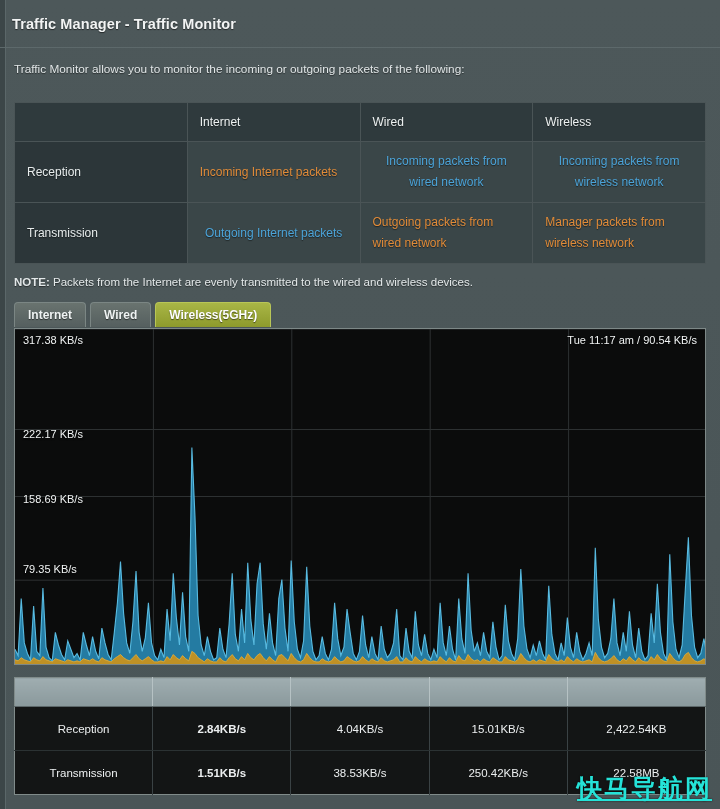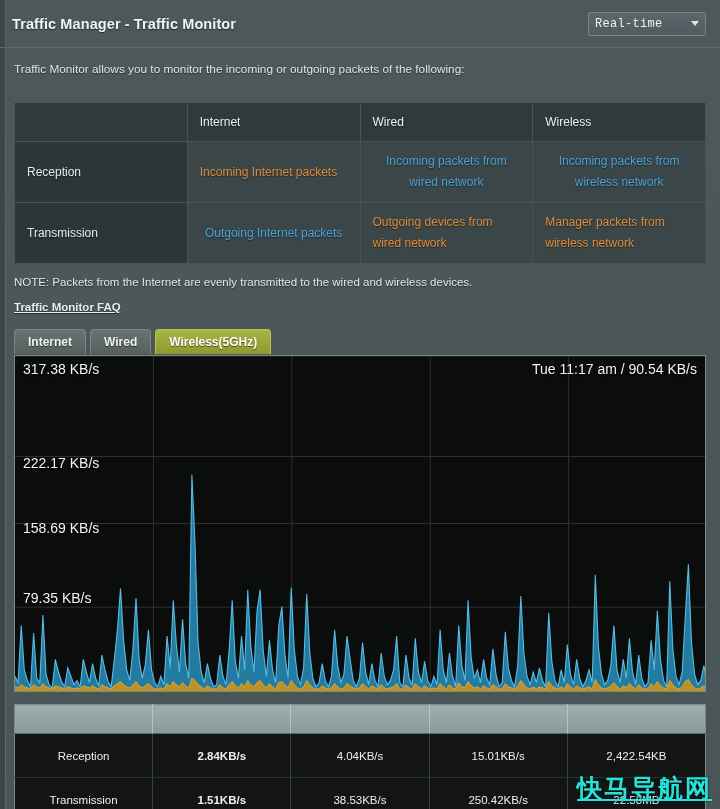--- a/index.html
+++ b/index.html
@@ -88,21 +88,21 @@
   }
   .c-orange{color:#e08b39;}
   .c-blue{color:#4ba3d8;text-align:center;}
 
   
   .note{
     padding:12px 14px 0 14px;
     font-size:11.5px;color:#e3e8e9;
     text-shadow:0 1px 1px rgba(0,0,0,.5);
   }
-  .note b{font-weight:normal;}
+  .note b{font-weight:bold;}
   .faq{
     padding:9px 14px 0 14px;
   }
   .faq a{
     font-size:11.5px;color:#e8edee;font-weight:bold;
     text-decoration:underline;cursor:pointer;
     text-shadow:0 1px 1px rgba(0,0,0,.5);
   }
 
   
@@ -133,21 +133,21 @@
   .chart-box{
     margin:1px 14px 0 14px;
     height:337px;
     background:#0b0c0c;
     border:1px solid #7d8887;
     position:relative;overflow:hidden;
     box-sizing:border-box;
   }
   .chart-box svg{display:block;position:absolute;left:0;top:0;}
   .chart-label{
-    position:absolute;font-size:14px;color:#f1f4f4;
+    position:absolute;font-size:11px;color:#f1f4f4;
     font-family:"Liberation Sans",sans-serif;
     text-shadow:0 1px 2px rgba(0,0,0,.9);
     pointer-events:none;white-space:nowrap;
   }
   .lbl-top{left:8px;top:5px;}
   .lbl-2{left:8px;top:99px;}
   .lbl-3{left:8px;top:164px;}
   .lbl-4{left:8px;top:234px;}
   .lbl-status{right:8px;top:5px;}
 
@@ -189,24 +189,20 @@
   }
 </style>
 </head>
 <body>
 
 <div class="page">
   <div class="left-rail"></div>
 
   <div class="header">
     <div class="title">Traffic Manager - Traffic Monitor</div>
-    <div class="dropdown">
-      <span class="dd-label">Real-time</span>
-      <span class="dd-arrow"></span>
-    </div>
   </div>
 
   <div class="intro">Traffic Monitor allows you to monitor the incoming or outgoing packets of the following:</div>
 
   <div class="info-wrap">
     <table class="info">
       <thead>
         <tr>
           <td class="corner"></td>
           <td>Internet</td>
@@ -217,34 +213,31 @@
       <tbody>
         <tr>
           <td class="rowhead">Reception</td>
           <td class="cell c-orange">Incoming Internet packets</td>
           <td class="cell c-blue">Incoming packets from wired network</td>
           <td class="cell c-blue">Incoming packets from wireless network</td>
         </tr>
         <tr>
           <td class="rowhead">Transmission</td>
           <td class="cell c-blue">Outgoing Internet packets</td>
-          <td class="cell c-orange">Outgoing devices from wired network</td>
+          <td class="cell c-orange">Outgoing packets from wired network</td>
           <td class="cell c-orange">Manager packets from wireless network</td>
         </tr>
       </tbody>
     </table>
   </div>
 
   <div class="note">
     <b>NOTE:</b><span> Packets from the Internet are evenly transmitted to the wired and wireless devices.</span>
   </div>
 
-  <div class="faq">
-    <a>Traffic Monitor FAQ</a>
-  </div>
 
   <div class="tabs">
     <div class="tab">Internet</div>
     <div class="tab">Wired</div>
     <div class="tab active">Wireless(5GHz)</div>
   </div>
 
   <div class="chart-box">
     <svg id="chart-svg" width="692" height="335" viewBox="0 0 692 335" preserveAspectRatio="none">
         <line x1="0" y1="0.0" x2="692" y2="0.0" stroke="#2d3132" stroke-width="1"></line>

